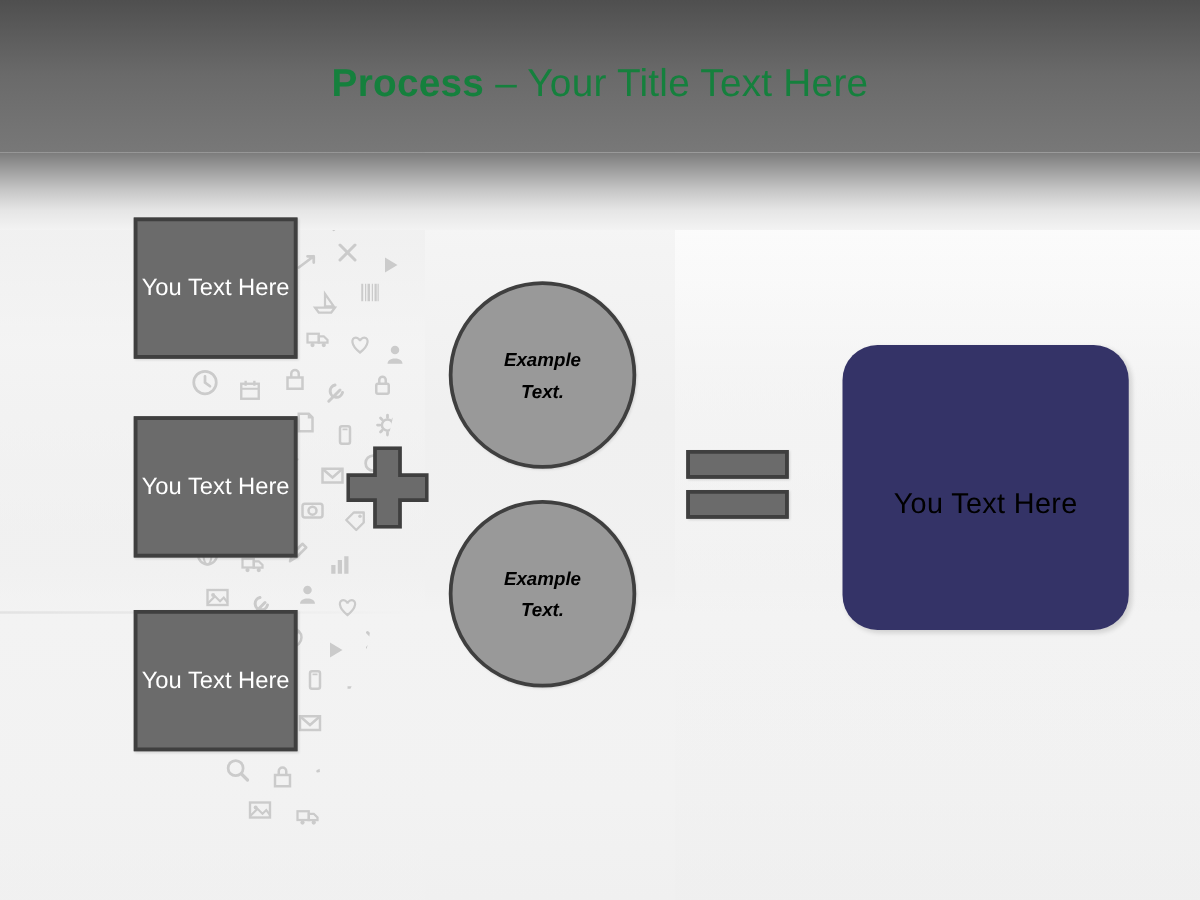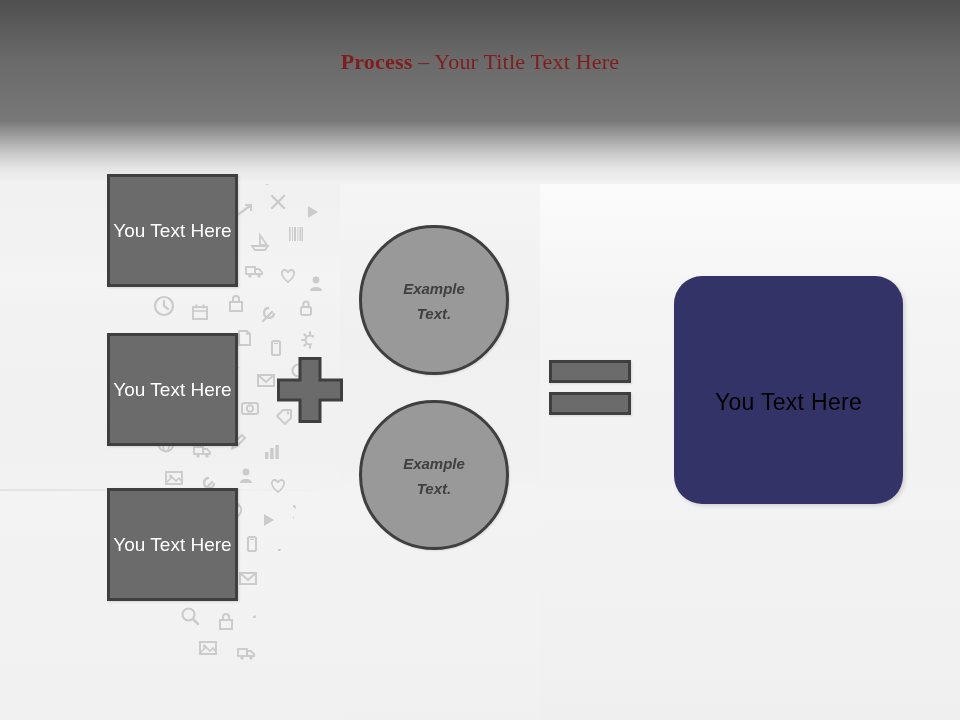--- a/index.html
+++ b/index.html
@@ -83,26 +83,25 @@
     background: linear-gradient(to bottom,
       rgba(120,120,120,0.0) 0px,
       rgba(200,200,200,0.0) 60px,
       rgba(245,245,245,0.0) 110px);
   }
 
   .slide-title {
     position: absolute;
     left: 0; top: 49px; width: 960px;
     text-align: center;
-    color: #7f1d1d;
-    font-size: 22px;
+    color: #15803d;
+    font-size: 31px;
     font-weight: 400;
     letter-spacing: 0.2px;
     white-space: nowrap;
-    font-family: Liberation Serif, serif;
   }
   .slide-title .t-bold { font-weight: 700; }
   .slide-title .t-dash { font-weight: 400; }
 
   
   .icon-cloud {
     position: absolute;
     left: 120px; top: 126px;
     width: 230px; height: 540px;
     opacity: 0.95;
@@ -138,21 +137,21 @@
   }
 
   
   .circ {
     position: absolute;
     width: 150px; height: 150px;
     border-radius: 50%;
     background: #999999;
     border: 3px solid #3f3f3f;
     box-sizing: border-box;
-    color: #404040;
+    color: #000000;
     font-size: 15px;
     font-weight: 700;
     font-style: italic;
     line-height: 25px;
     display: flex;
     align-items: center;
     justify-content: center;
     text-align: center;
     box-shadow: 1px 1px 2px rgba(0,0,0,0.10);
   }

